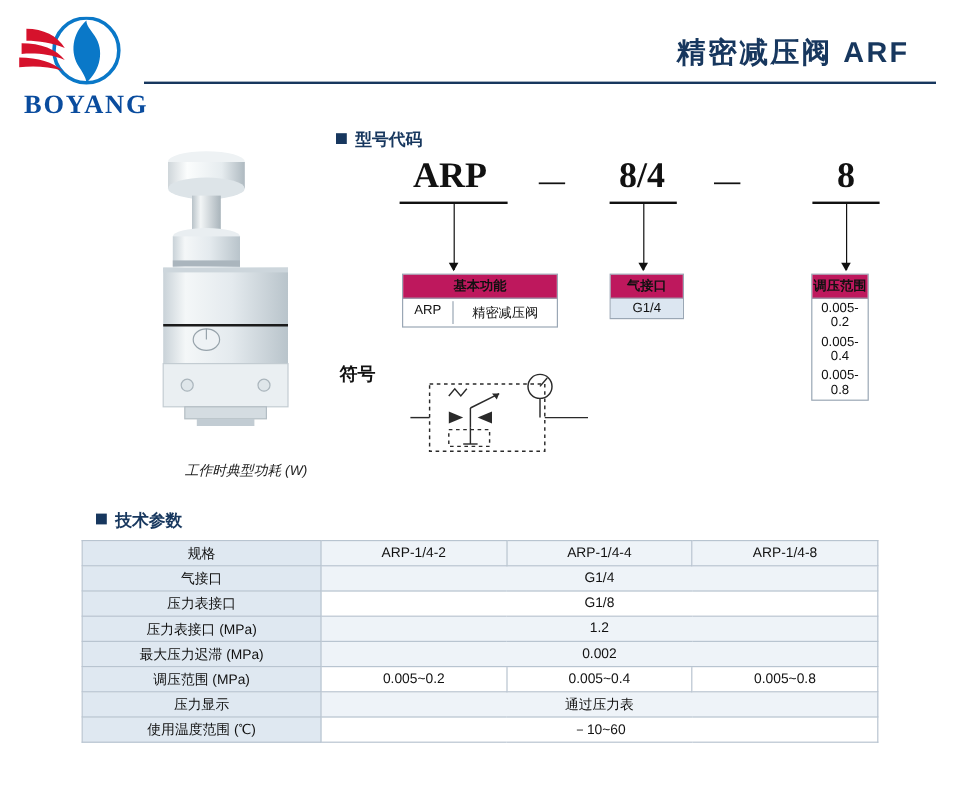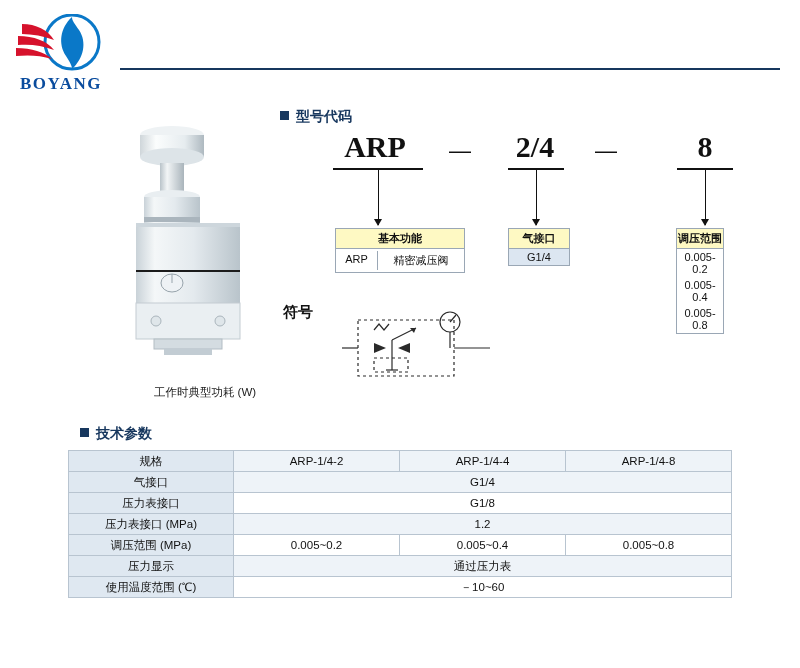--- a/index.html
+++ b/index.html
@@ -17,21 +17,21 @@
   .header {
     position: absolute; top: 0; left: 0; width: 800px; height: 100px;
   }
   .logo {
     position: absolute; left: 14px; top: 14px; width: 110px; height: 82px;
   }
   .logo-mark { position:absolute; left:0; top:0; width:110px; height:58px; }
   .logo-text {
     position:absolute; left: 6px; top: 60px;
     font-family: "Liberation Serif", serif;
-    font-size: 17px; letter-spacing: 1.5px; font-weight: 700; color: #0a4c9e;
+    font-size: 22px; letter-spacing: 1.5px; font-weight: 700; color: #0a4c9e;
   }
   .header-title {
     position:absolute; right: 42px; top: 28px;
     font-size: 24px; font-weight: 700; color: #17375e;
     letter-spacing: 2px;
   }
   .header-rule {
     position:absolute; left: 120px; top: 68px; width: 660px; height: 2px;
     background: #17375e;
   }
@@ -40,41 +40,41 @@
   .sec-head { position:absolute; font-size: 14px; font-weight: 700; color: #17375e; font-family: Liberation Mono, monospace; }
   .sec-head .sq {
     display:inline-block; width: 9px; height: 9px; background: #17375e;
     margin-right: 7px; vertical-align: 1px;
   }
 
   
   .product { position:absolute; left: 110px; top: 105px; width: 170px; height: 270px; }
   .product-caption {
     position:absolute; left: 100px; top: 385px; width: 210px;
-    text-align:center; font-size: 11.5px; color:#222;
+    text-align:center; font-size: 11.5px; color:#222;font-style:italic;
   }
   .code-item {
     position:absolute; font-family:"Liberation Serif", serif;
     font-size: 30px; font-weight: 700; color:#111; text-align:center;
   }
   .code-dash {
     position:absolute; font-size: 22px; color:#111; text-align:center; top: 6px;
   }
   .code-underline { position:absolute; height: 2px; background:#111; top: 40px; }
   .arrow { position:absolute; width: 1px; background:#111; }
   .arrow:after {
     content:''; position:absolute; left:-4px; bottom:-1px;
     border-left: 4.5px solid transparent; border-right: 4.5px solid transparent;
     border-top: 7px solid #111;
   }
 
   
   .legend-box { position:absolute; border:1px solid #9aa7b5; background:#fff; }
   .legend-title {
-    background:#fef9c3; color:#111; font-size:11px; font-weight:700;
+    background:#be185d; color:#111; font-size:11px; font-weight:700;
     text-align:center; padding: 2px 0; border-bottom:1px solid #9aa7b5;font-family:Liberation Mono, monospace;
   }
   .legend-row { font-size:11px; text-align:center; padding:2px 0; color:#111; }
   .legend-row.split { display:flex; }
   .legend-row.split > div { padding: 2px 0; }
   .legend-row.split > div:first-child {
     width: 42px; border-right:1px solid #9aa7b5;
   }
   .legend-row.split > div:last-child { flex:1; }
 
@@ -85,40 +85,41 @@
   
   .spec-head { left: 80px; top: 425px; }
   table.spec {
     position:absolute; left: 68px; top: 450px; width: 664px;
     border-collapse: collapse; font-size: 11.5px; color:#111;
   }
   table.spec td {
     border: 1px solid #b8c4d0; height: 21px; text-align:center; padding: 0 4px;
   }
   table.spec td.label {
-    background: #dfe8f1; width: 165px; text-align:center;
+    background: #dfe8f1; width: 199px; text-align:center;
   }
   table.spec td.val { background:#ffffff; }
   table.spec tr.alt td.val { background:#eef3f8; }
   table.spec td.colhead { background:#eef3f8; font-weight:400; }
 </style>
 </head>
 <body>
 
 <div class="header">
   <div class="logo">
     <svg class="logo-mark" viewBox="0 0 110 58">
       <circle cx="58" cy="28" r="27" fill="none" stroke="#0a78c8" stroke-width="3"></circle>
       <path d="M58 3 C46 14, 44 30, 52 42 C56 48, 58 52, 58 55 C70 44, 73 28, 65 16 C61 10, 58 7, 58 3 Z" fill="#0a78c8"></path>
       <path d="M8 10 C22 10, 34 16, 40 26 C30 22, 18 20, 8 20 Z" fill="#d6122c"></path>
       <path d="M4 22 C20 22, 33 27, 40 36 C28 31, 15 30, 4 31 Z" fill="#d6122c"></path>
       <path d="M2 34 C18 34, 30 38, 38 45 C26 41, 13 41, 2 42 Z" fill="#d6122c"></path>
     </svg>
     <div class="logo-text">BOYANG</div>
   </div>
+  <div class="header-title">精密减压阀 ARF</div>
   <div class="header-rule"></div>
 </div>
 
 <div class="product">
   <svg viewBox="0 0 170 270" width="170" height="270">
     <defs>
       <linearGradient id="gBody" x1="0" y1="0" x2="1" y2="0">
         <stop offset="0" stop-color="#c9d2d8"></stop>
         <stop offset="0.18" stop-color="#f4f7f8"></stop>
         <stop offset="0.55" stop-color="#e4eaee"></stop>
@@ -166,21 +167,21 @@
 <div class="sec-head" style="left:280px; top:108px;">
   <span class="sq"></span><span>型号代码</span>
 </div>
 
 <div>
   <div class="code-item" style="left:310px; top:130px; width:130px;">ARP</div>
   <div class="code-underline" style="left:333px; top:168px; width:90px;"></div>
 
   <div class="code-dash" style="left:440px; top:138px; width:40px;">—</div>
 
-  <div class="code-item" style="left:490px; top:130px; width:90px;">2/4</div>
+  <div class="code-item" style="left:490px; top:130px; width:90px;">8/4</div>
   <div class="code-underline" style="left:508px; top:168px; width:56px;"></div>
 
   <div class="code-dash" style="left:586px; top:138px; width:40px;">—</div>
 
   <div class="code-item" style="left:665px; top:130px; width:80px;">8</div>
   <div class="code-underline" style="left:677px; top:168px; width:56px;"></div>
 
   <div class="arrow" style="left:378px; top:170px; height:55px;"></div>
   <div class="arrow" style="left:536px; top:170px; height:55px;"></div>
   <div class="arrow" style="left:705px; top:170px; height:55px;"></div>
@@ -254,20 +255,24 @@
       <td class="val" colspan="3">G1/4</td>
     </tr>
     <tr>
       <td class="label">压力表接口</td>
       <td class="val" colspan="3">G1/8</td>
     </tr>
     <tr class="alt">
       <td class="label">压力表接口 (MPa)</td>
       <td class="val" colspan="3">1.2</td>
     </tr>
+    <tr class="alt">
+      <td class="label">最大压力迟滞 (MPa)</td>
+      <td class="val" colspan="3">0.002</td>
+    </tr>
     <tr>
       <td class="label">调压范围 (MPa)</td>
       <td class="val">0.005~0.2</td>
       <td class="val">0.005~0.4</td>
       <td class="val">0.005~0.8</td>
     </tr>
     <tr class="alt">
       <td class="label">压力显示</td>
       <td class="val" colspan="3">通过压力表</td>
     </tr>

